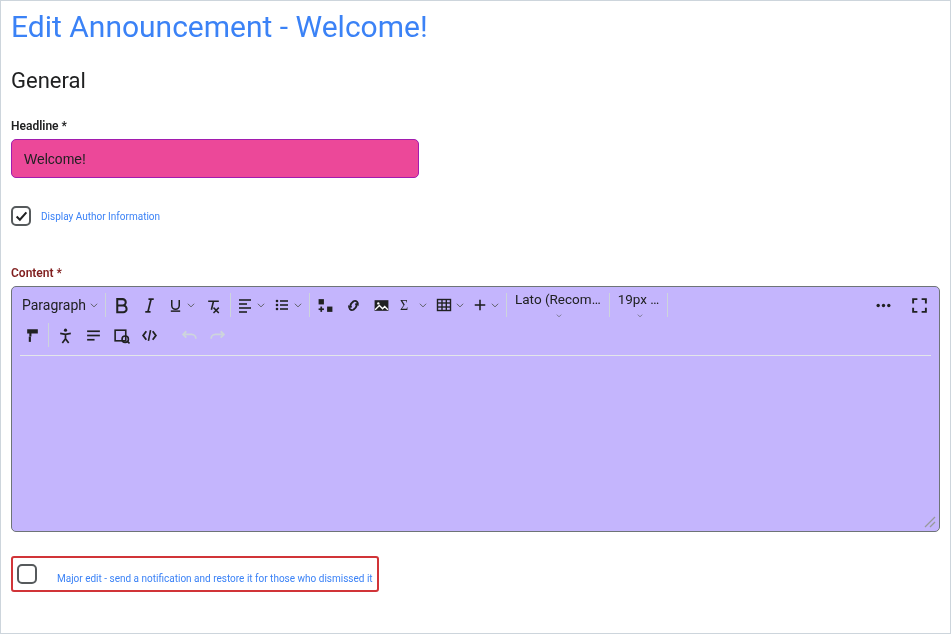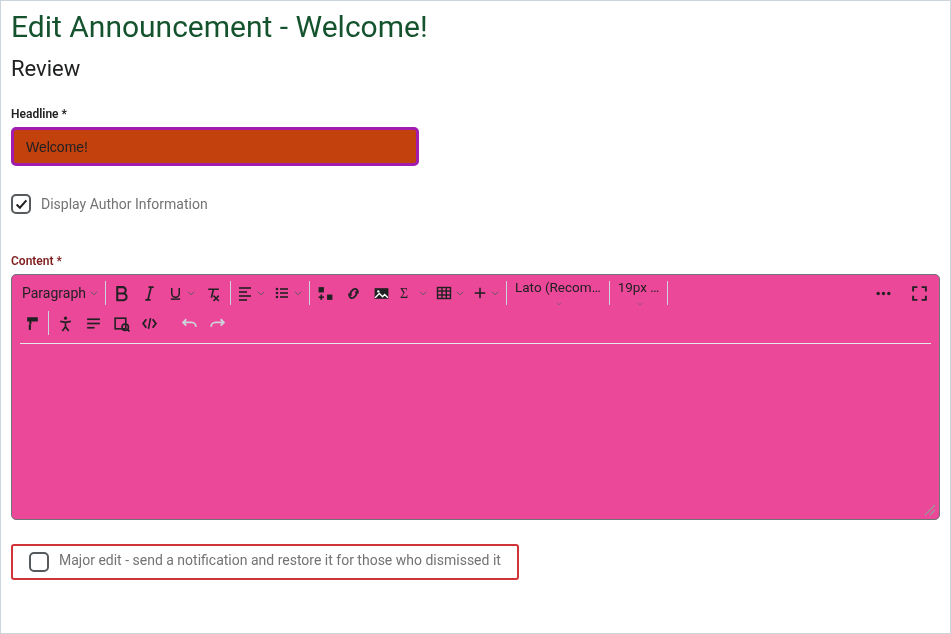--- a/index.html
+++ b/index.html
@@ -13,45 +13,45 @@
       color: #202122;
       width: 951px;
       height: 634px;
       border: 1px solid #cdd5dc;
       padding: 8px 10px 10px 10px;
       position: relative;
     }
     .page-title {
       font-size: 30px;
       font-weight: 400;
-      color: #14532d;
-      margin-bottom: 12px;
+      color: #3b82f6;
+      margin-bottom: 24px;
     }
     .section-title {
       font-size: 22px;
       font-weight: 400;
       color: #202122;
       margin-bottom: 26px;
     }
     .field-label {
       font-size: 12px;
       font-weight: 600;
       color: #202122;
       margin-bottom: 6px;
       display: block;
     }
     .text-input {
       width: 408px;
       height: 39px;
-      border: 3px solid #a21caf;
+      border: 1px solid #a21caf;
       border-radius: 5px;
       padding: 0 12px;
       font-size: 14px;
       color: #202122;
-      background: #c2410c;
+      background: #ec4899;
     }
     .field-group {
       margin-bottom: 28px;
       margin-top: 13px;
     }
     .checkbox-row {
       display: flex;
       align-items: center;
       gap: 10px;
       margin-bottom: 40px;
@@ -70,34 +70,34 @@
     }
     .checkbox.checked svg {
       display: block;
     }
     .checkbox svg {
       width: 13px;
       height: 13px;
       display: none;
     }
     .checkbox-label {
-      font-size: 14px;
-      color: #737373;
+      font-size: 10px;
+      color: #3b82f6;
     }
     .content-label {
       font-size: 12px;
       font-weight: 600;
       color: #7f1d1d;
       margin-bottom: 6px;
       display: block;
     }
     .editor-wrap {
       border: 1px solid #6e7477;
       border-radius: 5px;
-      background: #ec4899;
+      background: #c4b5fd;
     }
     .toolbar {
       display: flex;
       align-items: center;
       flex-wrap: wrap;
       padding: 4px 6px 0px 6px;
       gap: 0;
     }
     .tb-sep {
       width: 1px;
@@ -178,39 +178,39 @@
       bottom: 3px;
       right: 3px;
       width: 14px;
       height: 14px;
       cursor: nwse-resize;
     }
     .major-edit-row {
       margin-top: 24px;
       border: 2px solid #d13438;
       border-radius: 3px;
-      padding: 6px 16px;
+      padding: 6px 4px;
       display: inline-flex;
-      align-items: flex-start;
-      gap: 10px;
+      align-items: flex-end;
+      gap: 20px;
     }
     .toolbar-right {
       margin-left: auto;
       display: flex;
       align-items: center;
       gap: 8px;
     }
   </style>
 </head>
 <body>
 
 
 
 <h1 class="page-title">Edit Announcement - Welcome!</h1>
-<h2 class="section-title">Review</h2>
+<h2 class="section-title">General</h2>
 
 <div class="field-group">
   <label class="field-label">Headline *</label>
   <input type="text" class="text-input" value="Welcome!" style="">
 </div>
 
 <div class="checkbox-row">
   <div class="checkbox checked">
     <svg viewBox="0 0 16 16">
         <polyline points="2,8 6,12 14,3" fill="none" stroke="#202122" stroke-width="2.5"></polyline>

